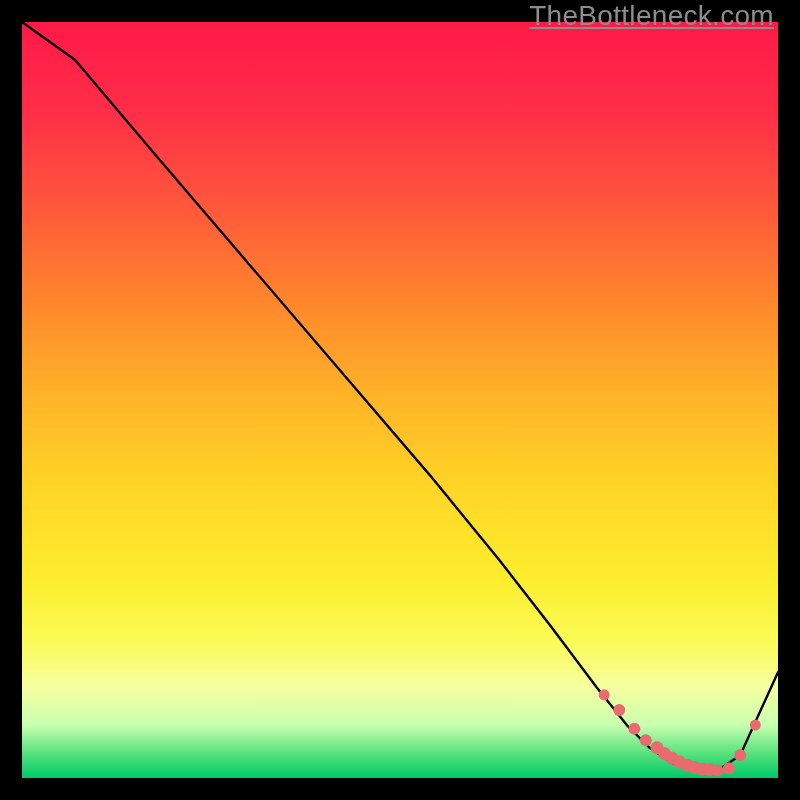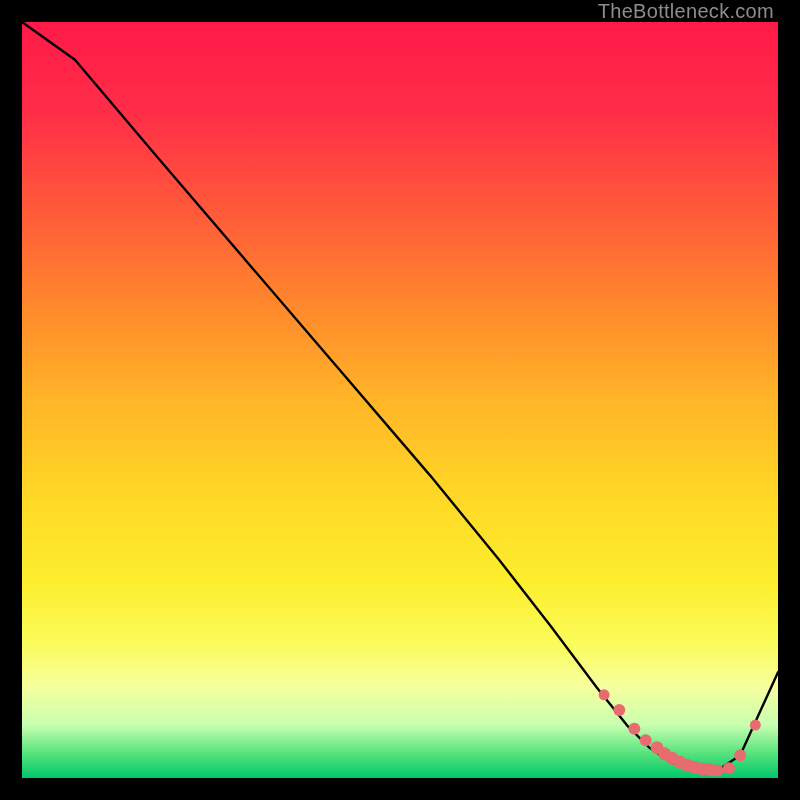--- a/index.html
+++ b/index.html
@@ -30,25 +30,26 @@
       #f6ffa0 88%,
       #c8ffb0 93%,
       #4fe07a 97%,
       #00c86a 100%
     );
   }
   .watermark {
     position: absolute;
     top: 0px;
     right: 26px;
-    font-size: 20px;
+    font-size: 28px;
     font-weight: 500;
     color: #8d8d8d;
     letter-spacing: 0.3px;
     user-select: none;
+    text-decoration: underline;
   }
   svg.plot {
     position: absolute;
     left: 22px;
     top: 22px;
     width: 756px;
     height: 756px;
     overflow: visible;
   }
 </style>

